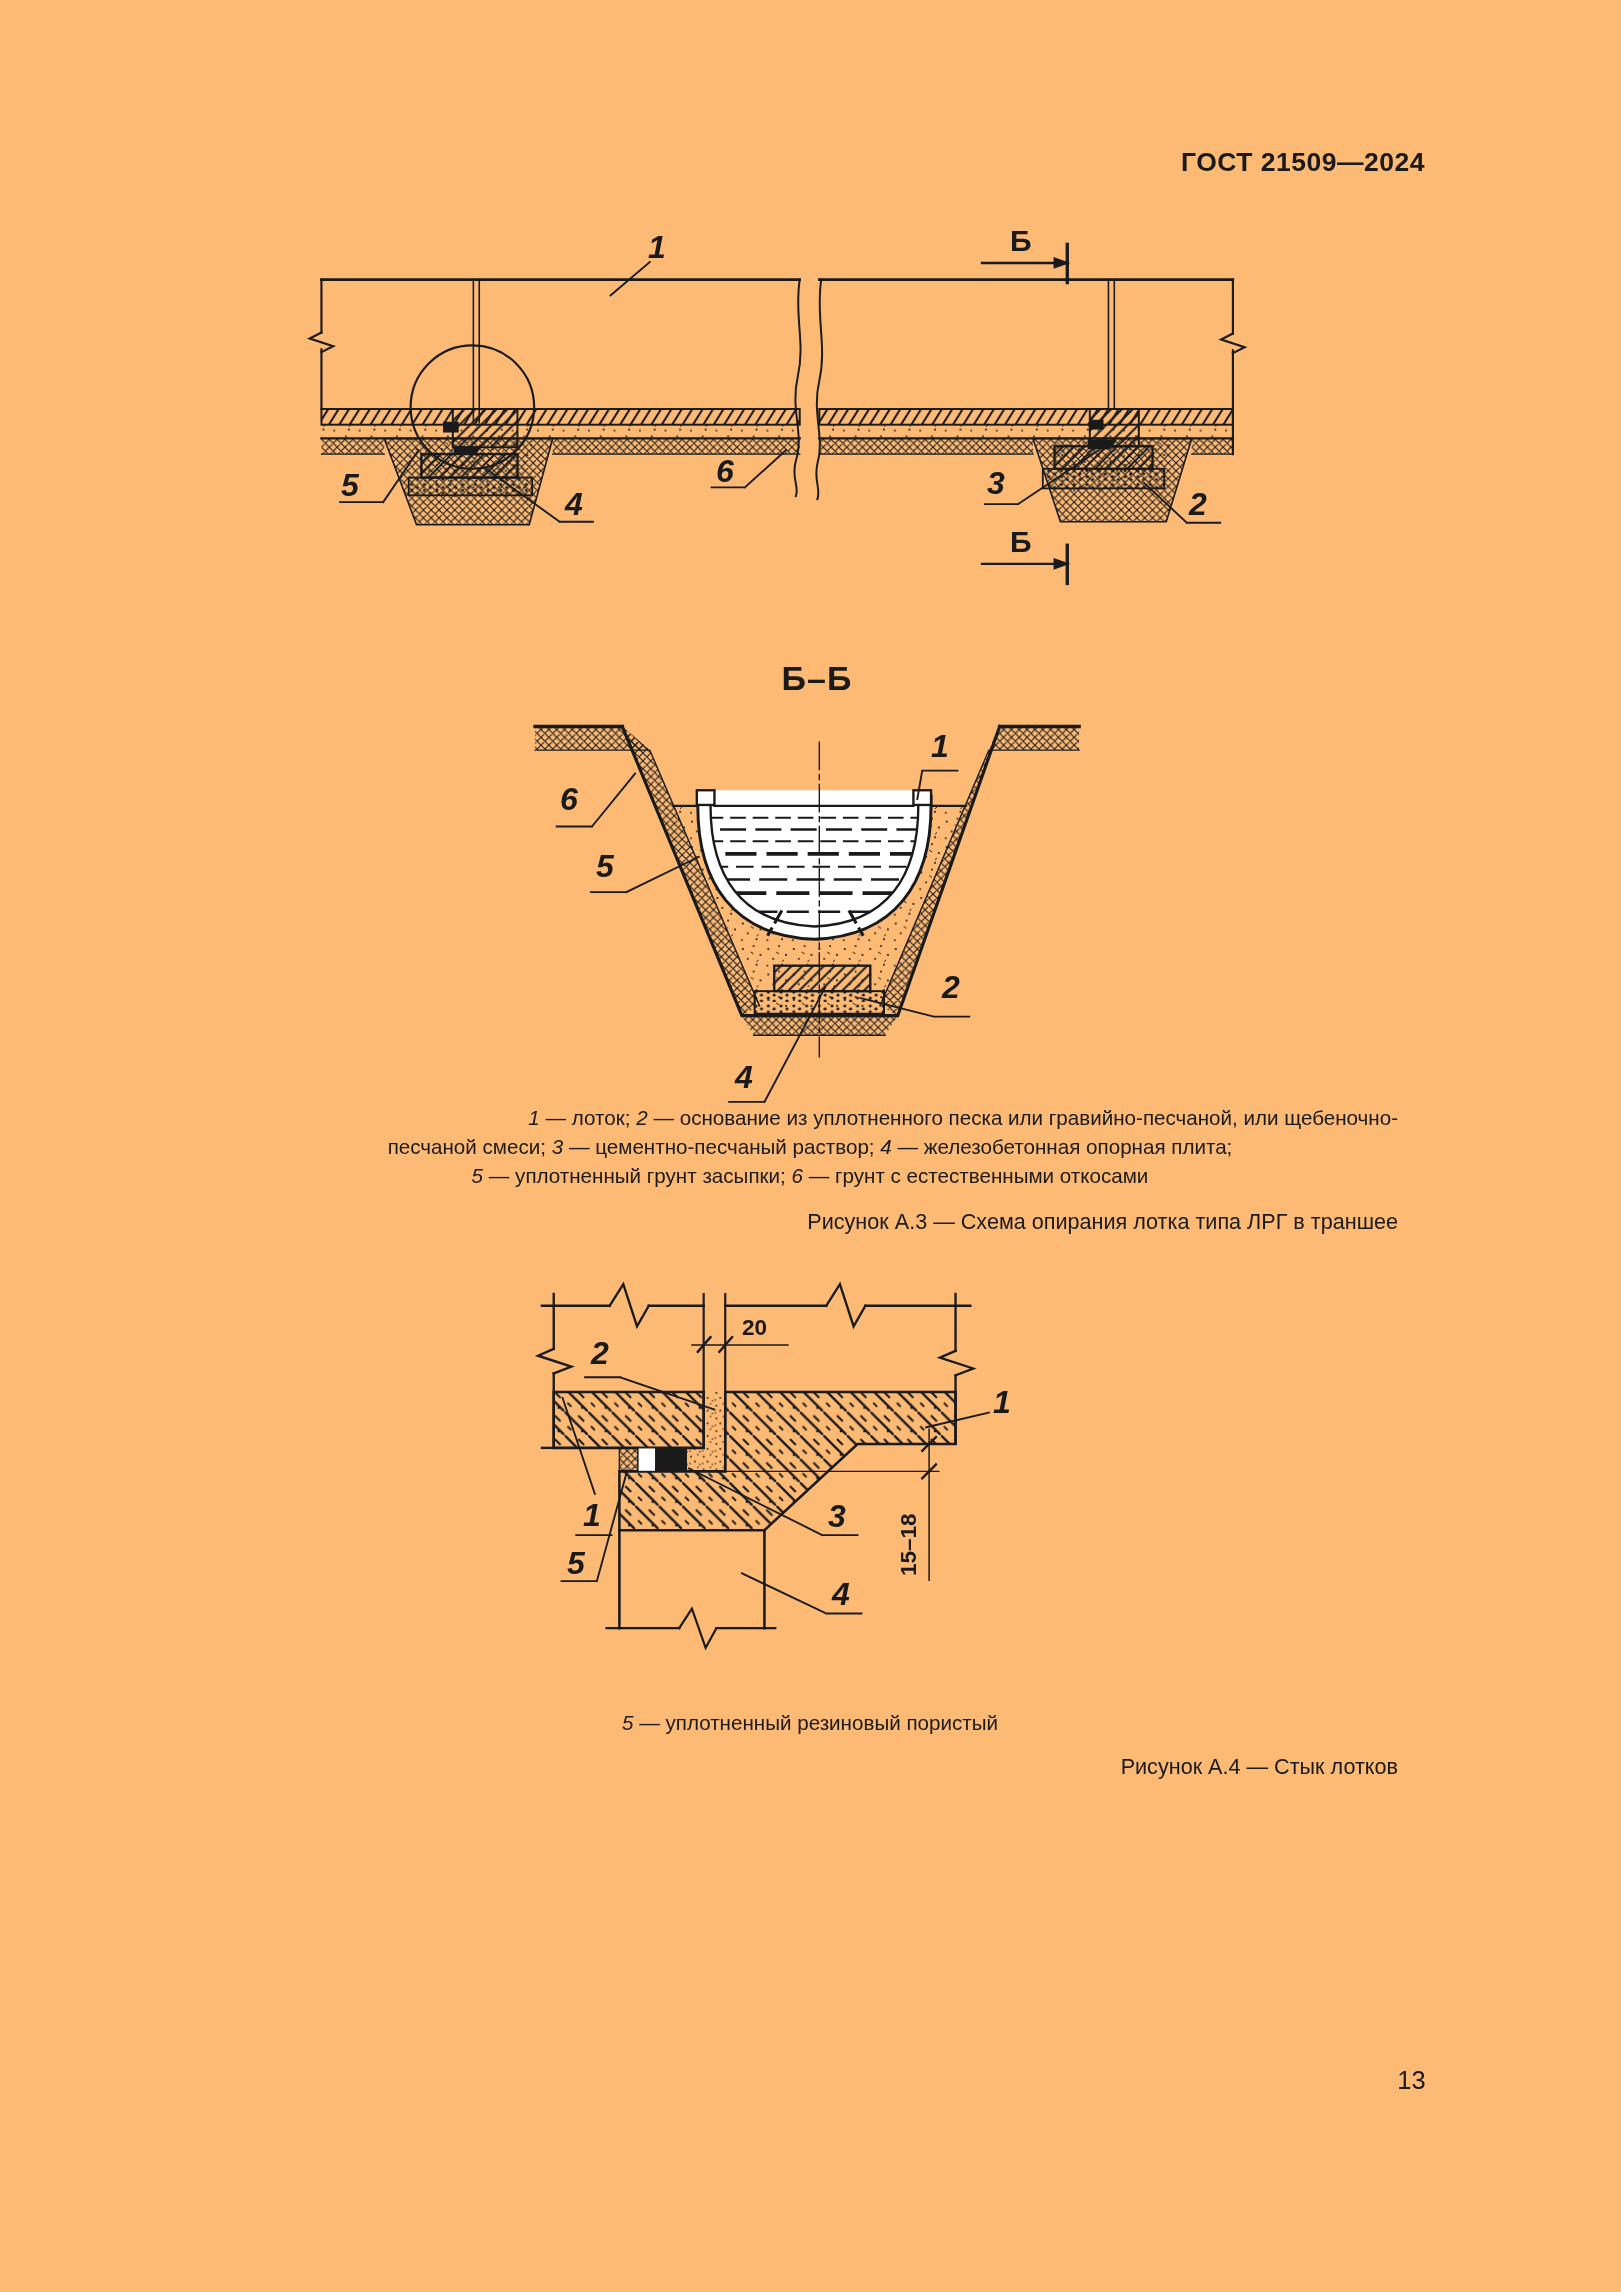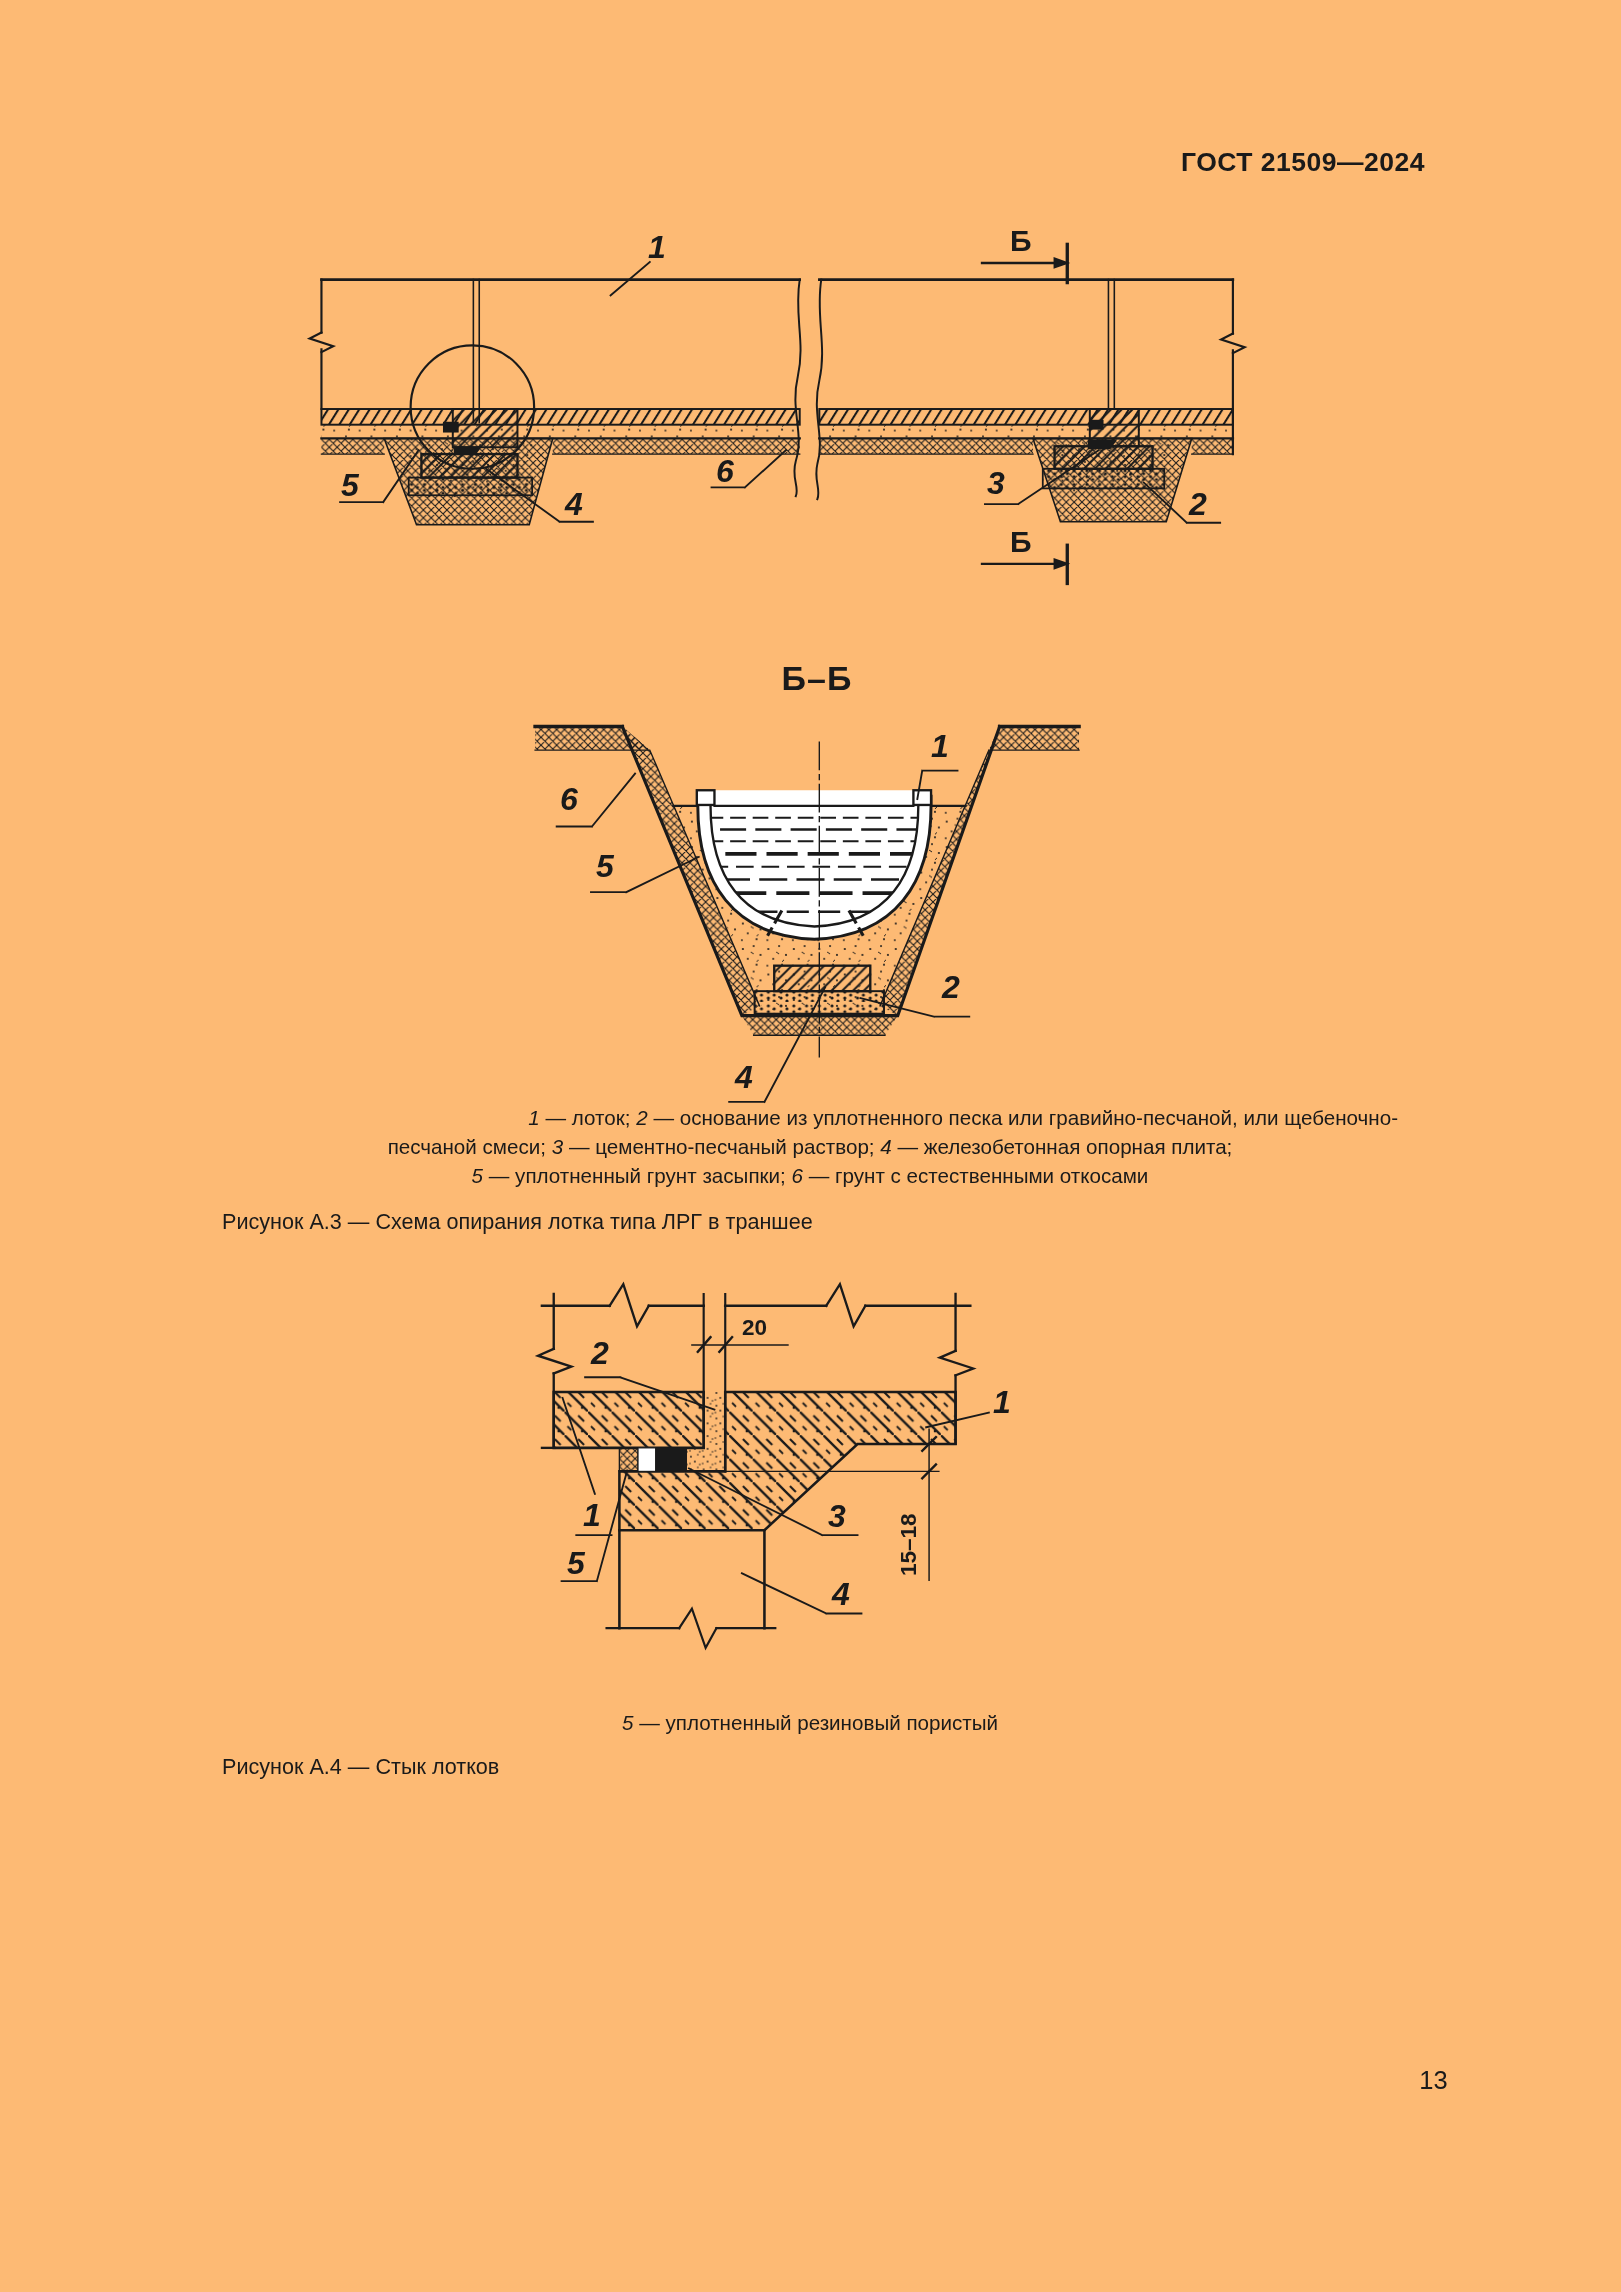--- a/index.html
+++ b/index.html
@@ -6,22 +6,22 @@
   #page{position:relative;width:1621px;height:2293px;background:#fdba74;
         font-family:"Liberation Sans",sans-serif;color:#1a1a1a;overflow:hidden;}
   #art{position:absolute;left:0;top:0;}
   .t{position:absolute;white-space:nowrap;}
   .hdr{font-weight:bold;font-size:26.5px;letter-spacing:0.5px;}
   .lbl{font-style:italic;font-weight:bold;font-size:32px;line-height:1;}
   .blbl{font-weight:bold;font-size:30px;line-height:1;}
   .sttl{font-weight:bold;font-size:34px;line-height:1;letter-spacing:1px;}
   .dim{font-weight:bold;font-size:22.5px;line-height:1;}
   .cap{font-size:20.6px;line-height:1;width:1176px;text-align:center;}
-  .ttl{font-size:21.6px;line-height:1;width:1176px;text-align:left;}
-  .pg{font-size:25.5px;margin-left:22px;}
+  .ttl{font-size:21.6px;line-height:1;width:1176px;text-align:right;}
+  .pg{font-size:25.5px;}
   .rot{transform:rotate(-90deg);transform-origin:0 0;width:147px;}
 </style>
 </head>
 <body>
 
 <div id="page">
 
 <svg id="art" width="1621" height="2293" viewBox="0 0 1654 2339" xmlns="http://www.w3.org/2000/svg">
   <defs>
 

